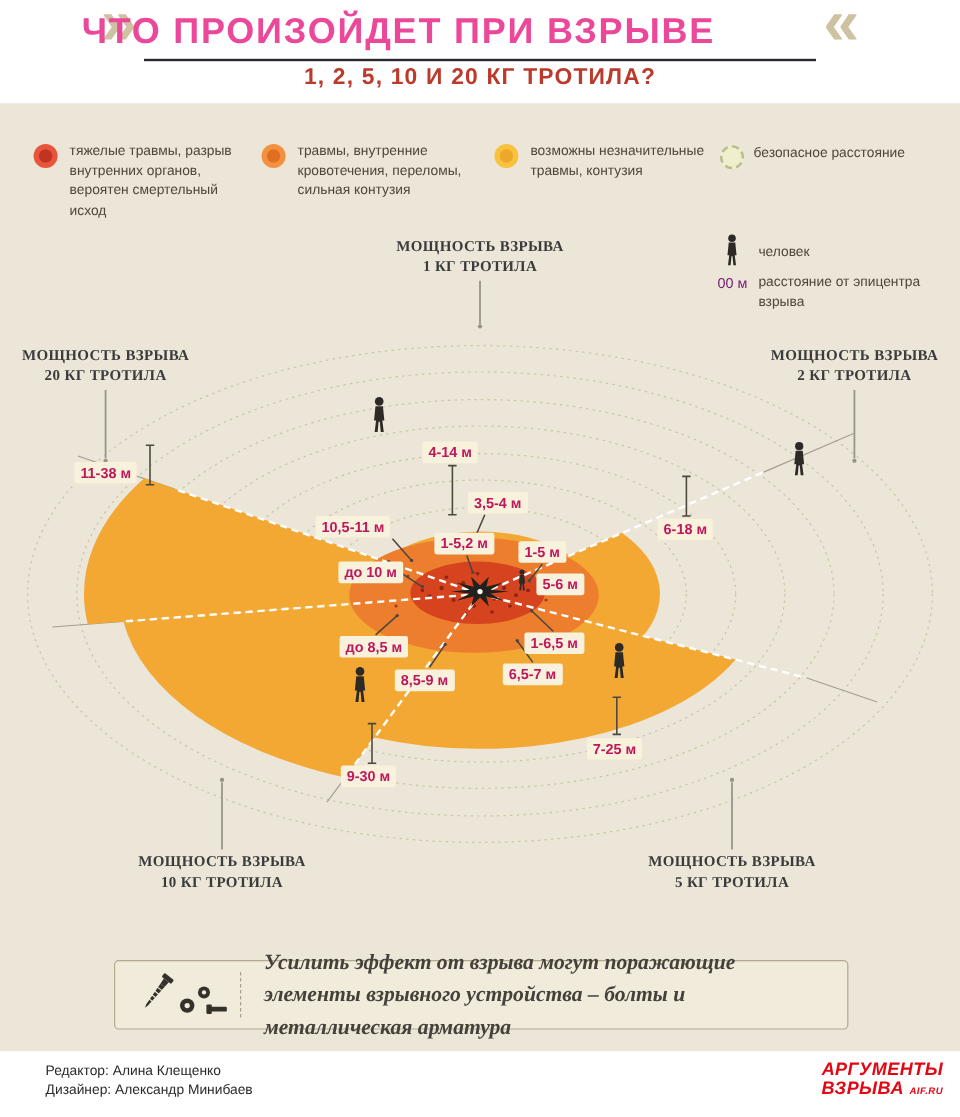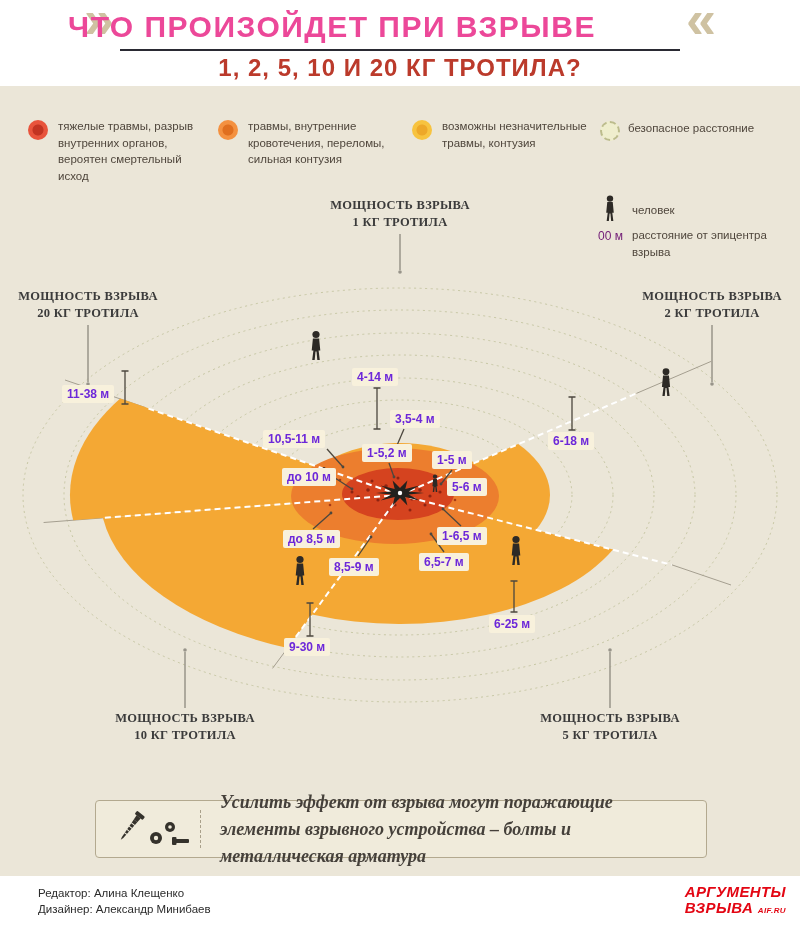--- a/index.html
+++ b/index.html
@@ -4,36 +4,36 @@
 <style>
   html,body{margin:0;padding:0;}
   .page{position:relative;width:800px;height:931px;background:#ebe6d8;overflow:hidden;
         font-family:"Liberation Sans",sans-serif;}
   
   .header{position:absolute;top:0;left:0;width:800px;height:86px;background:#ffffff;}
   .title{position:absolute;top:10px;left:0;width:664px;text-align:center;
          font-size:30px;font-weight:bold;color:#ec4899;letter-spacing:1.5px;}
   .title-rule{position:absolute;top:49px;left:120px;width:560px;height:2px;background:#2a2a33;}
   .subtitle{position:absolute;top:54px;left:0;width:800px;text-align:center;
-            font-size:24px;font-weight:bold;color:#bb3a2b;letter-spacing:1px;}
+            font-size:19px;font-weight:bold;color:#bb3a2b;letter-spacing:1px;}
   .orn{position:absolute;top:-8px;font-size:54px;font-weight:bold;color:#cfc2a2;line-height:1;}
   .orn-left{left:84px;} .orn-right{right:84px;}
   
   .dot{position:absolute;width:20px;height:20px;border-radius:50%;}
   .dot-fatal{background:radial-gradient(circle,#c23422 0 36%,#e8543c 42% 100%);}
   .dot-severe{background:radial-gradient(circle,#e06f1f 0 36%,#f49140 42% 100%);}
   .dot-minor{background:radial-gradient(circle,#eda829 0 36%,#f7c33f 42% 100%);}
   .dot-safe{width:16px;height:16px;background:#efeecd;border:2px dashed #bcbc8c;}
   .leg{position:absolute;font-size:11.5px;line-height:1.45;color:#4f463c;}
   .leg-red{position:absolute;font-size:12px;font-weight:normal;color:#701a75;text-align:right;}
   
   .power{position:absolute;width:200px;text-align:center;color:#3b3b3b;font-weight:bold;
          font-size:12.5px;line-height:1.35;letter-spacing:.3px;font-family:Liberation Serif, serif;}
   
-  .dist{position:absolute;background:#f8f1dc;color:#6d28d9;font-weight:bold;font-size:12px;
+  .dist{position:absolute;background:#f8f1dc;color:#be185d;font-weight:bold;font-size:12px;
         padding:2px 5px;white-space:nowrap;border-radius:2px;}
   
   .diagram{position:absolute;left:0;top:0;pointer-events:none;}
   
   .note-box{position:absolute;left:95px;top:800px;width:610px;height:56px;
             border:1px solid #b3a98f;border-radius:4px;background:#f0ebdb;}
   .note-icons{position:absolute;left:8px;top:5px;}
   .note-divider{position:absolute;left:104px;top:9px;height:38px;border-left:1px dashed #a9a08a;}
   .note-text{position:absolute;left:124px;right:24px;top:50%;transform:translateY(-50%);
              font-family:"Liberation Serif",serif;font-style:italic;font-weight:600;
@@ -227,21 +227,21 @@
   <div class="dist" style="left:352px;top:368px">4-14 м</div>
   <div class="dist" style="left:390px;top:410px">3,5-4 м</div>
   <div class="dist" style="left:362px;top:444px">1-5,2 м</div>
 
   <div class="dist" style="left:432px;top:451px">1-5 м</div>
   <div class="dist" style="left:447px;top:478px">5-6 м</div>
   <div class="dist" style="left:548px;top:432px">6-18 м</div>
 
   <div class="dist" style="left:437px;top:527px">1-6,5 м</div>
   <div class="dist" style="left:419px;top:553px">6,5-7 м</div>
-  <div class="dist" style="left:489px;top:615px">6-25 м</div>
+  <div class="dist" style="left:489px;top:615px">7-25 м</div>
 
   <div class="dist" style="left:283px;top:530px">до 8,5 м</div>
   <div class="dist" style="left:329px;top:558px">8,5-9 м</div>
   <div class="dist" style="left:284px;top:638px">9-30 м</div>
 
   <div class="note-box">
     <svg class="note-icons" width="92" height="46" viewBox="0 0 92 46">
       <g fill="#35322c">
         <g transform="translate(26,22) rotate(38)">
           <rect x="-5" y="-18" width="10" height="4" rx="1"></rect>

